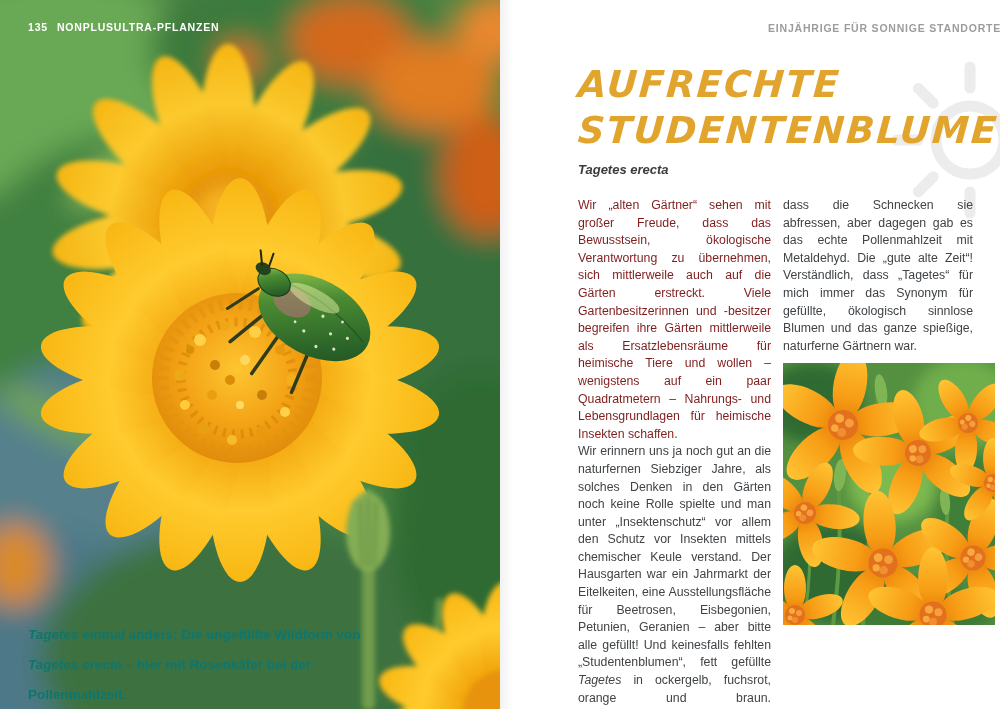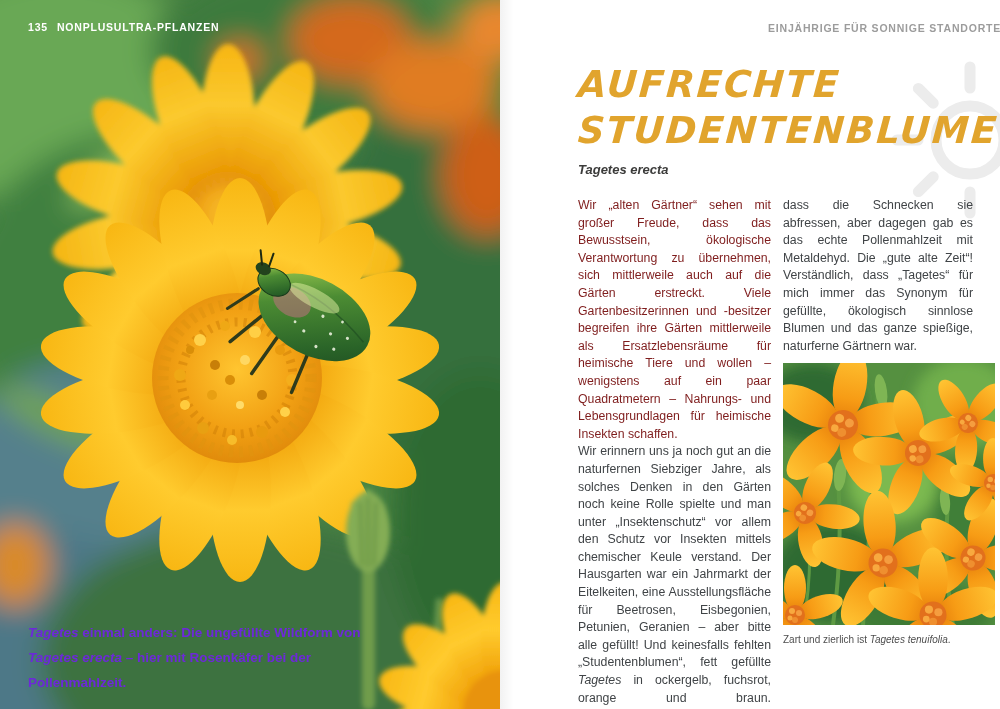--- a/index.html
+++ b/index.html
@@ -5,22 +5,22 @@
   * { margin:0; padding:0; box-sizing:border-box; }
   html,body { width:1000px; height:709px; font-family:"Liberation Sans", sans-serif; background:#fff; }
   .spread { position:relative; width:1000px; height:709px; overflow:hidden; background:#fff; }
 
   
   .left-page { position:absolute; left:0; top:0; width:500px; height:709px; }
   .photo-svg { position:absolute; inset:0; width:500px; height:709px; display:block; }
   .left-header { position:absolute; left:28px; top:21px; color:#fff; font-size:10.5px;
                  font-weight:bold; letter-spacing:.8px; white-space:nowrap; }
   .left-header .num { margin-right:9px; }
-  .left-caption { position:absolute; left:28px; top:620px; width:334px; color:#6d28d9;
-                  font-size:13.5px; font-weight:bold; line-height:25px; }
+  .left-caption { position:absolute; left:28px; top:620px; width:334px; color:#0f766e;
+                  font-size:13.5px; font-weight:bold; line-height:30px; }
   .left-caption em, .pcap em, .body em { font-style:italic; }
 
   
   .right-page { position:absolute; left:500px; top:0; width:568px; height:709px; background:#fff; }
   .right-page::before { content:""; position:absolute; left:0; top:0; width:14px; height:709px;
                         background:linear-gradient(90deg, rgba(0,0,0,.05), rgba(0,0,0,0)); }
   .right-header { position:absolute; right:38px; top:22px; color:#9C9C9C; font-size:10.5px;
                   font-weight:bold; letter-spacing:.8px; white-space:nowrap; }
   .right-header .num { margin-left:9px; }
 
@@ -302,15 +302,14 @@
         <use href="#fl2" transform="translate(22,150) scale(1.1) rotate(25)"></use>
         <use href="#fl2" transform="translate(185,60) scale(1.0) rotate(40)"></use>
         <use href="#fl2" transform="translate(100,200) scale(1.45) rotate(-5)"></use>
         <use href="#fl2" transform="translate(190,195) scale(1.25) rotate(18)"></use>
         <use href="#fl2" transform="translate(150,252) scale(1.35)"></use>
         <use href="#fl2" transform="translate(12,252) scale(1.0)"></use>
         <use href="#fl2" transform="translate(210,120) scale(0.9)"></use>
       </svg>
     </figure>
 
-    <p class="pcap"><span>Zart und zierlich ist </span><em>Tagetes tenuifolia</em><span>.</span></p>
   </section>
 </div>
 
 </body></html>

